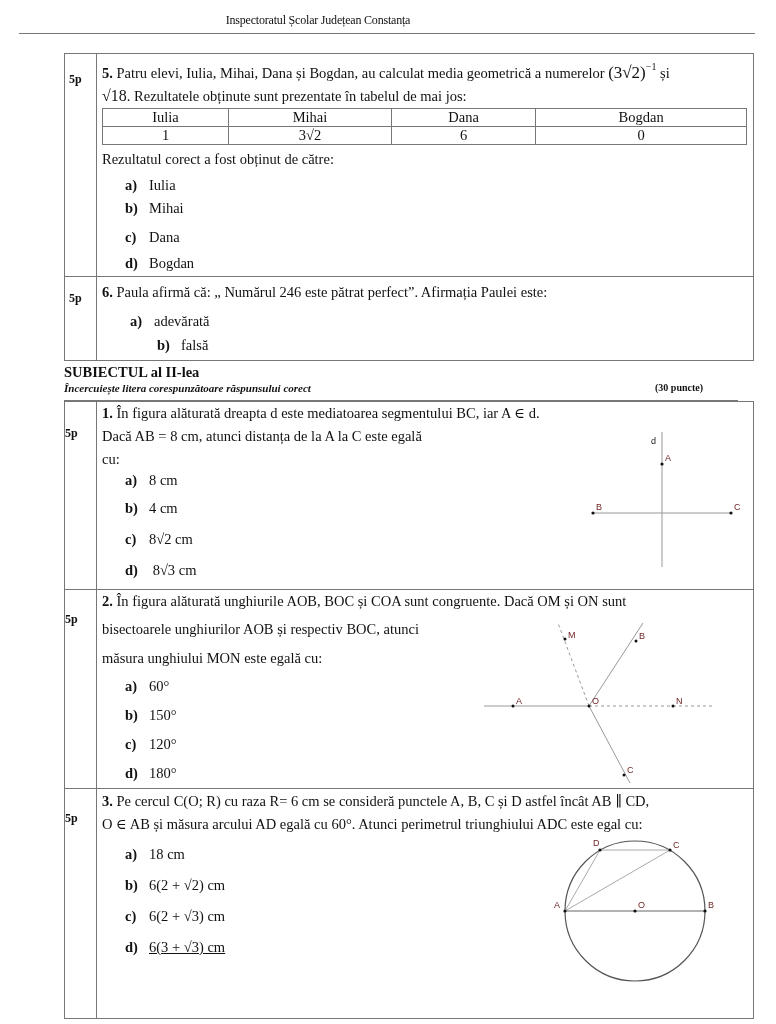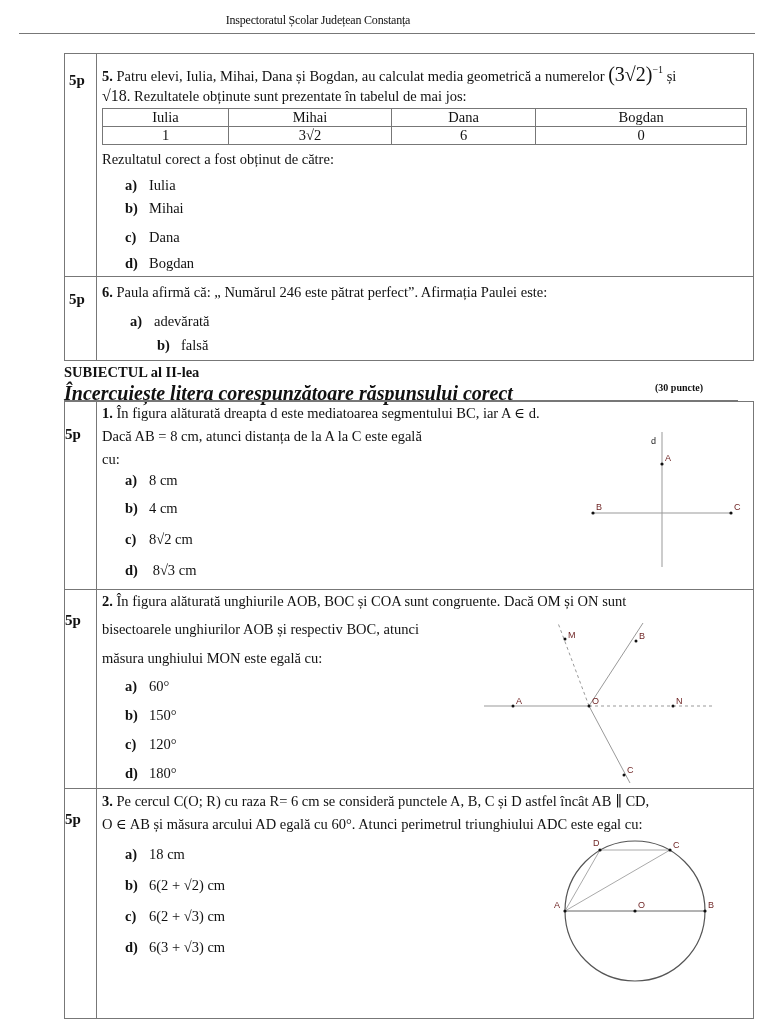--- a/index.html
+++ b/index.html
@@ -4,48 +4,48 @@
 <style>
   html, body { margin:0; padding:0; background:#ffffff; }
   body { width:776px; height:1024px; position:relative; overflow:hidden;
          font-family:"Liberation Serif", "DejaVu Serif", serif; color:#111; }
   .header-title { position:absolute; top:13px; left:0; width:636px; text-align:center;
                   font-size:12px; letter-spacing:-0.2px; }
   .header-rule { position:absolute; top:33px; left:19px; width:736px; height:1px; background:#777; }
 
   .box { position:absolute; border:1px solid #777; box-sizing:border-box; }
   .pts-col { position:absolute; top:0; bottom:0; left:0; width:31px; border-right:1px solid #777; }
-  .pts { position:absolute; left:4px; font-weight:bold; font-size:15px; }
+  .pts { position:absolute; left:4px; font-weight:bold; font-size:12px; }
   .txt { position:absolute; font-size:14.5px; white-space:nowrap; }
   .b { font-weight:bold; }
   .opt { position:absolute; font-size:14.5px; white-space:nowrap; }
   .opt .lbl { font-weight:bold; display:inline-block; width:24px; }
 
   table.res { position:absolute; border-collapse:collapse; font-size:14.5px; }
   table.res td { border:1px solid #777; text-align:center; height:17px; padding:0; line-height:17px; }
 
   .sect1 { position:absolute; left:64px; top:364px; font-weight:bold; font-size:14.5px; }
-  .sect2 { position:absolute; left:64px; top:382px; font-weight:bold; font-style:italic; font-size:20px; }
+  .sect2 { position:absolute; left:64px; top:382px; font-weight:bold; font-style:italic; font-size:11px; }
   .sect2pts { position:absolute; left:655px; top:382px; font-weight:bold; font-size:10px; }
   .sect-rule { position:absolute; left:64px; top:400px; width:674px; height:1px; background:#777; }
 
   svg text { font-family:"Liberation Sans", "DejaVu Sans", sans-serif; font-size:9px; fill:#6b1f1f; }
   .sup { font-size:10px; position:relative; top:-8px; }
 </style>
 </head>
 <body>
 
 <div class="header-title">Inspectoratul Școlar Județean Constanța</div>
 <div class="header-rule"></div>
 
 <div class="box" style="left:64px; top:53px; width:690px; height:224px;">
   <div class="pts-col"></div>
   <div class="pts" style="top:18px;">5p</div>
   <div class="txt" style="left:37px; top:9px;">
-    <span class="b">5.</span><span> Patru elevi, Iulia, Mihai, Dana și Bogdan, au calculat media geometrică a numerelor </span><span style="font-size:20px;">(3√2)</span><span class="sup">−1</span><span> și</span>
+    <span class="b">5.</span><span> Patru elevi, Iulia, Mihai, Dana și Bogdan, au calculat media geometrică a numerelor </span><span style="font-size:17px;">(3√2)</span><span class="sup">−1</span><span> și</span>
   </div>
   <div class="txt" style="left:37px; top:33px;">
     <span style="font-size:16px;">√18</span><span>. Rezultatele obținute sunt prezentate în tabelul de mai jos:</span>
   </div>
   <table class="res" style="left:37px; top:54px; width:645px;">
     <tbody>
         <tr>
       <td>Iulia</td>
       <td>Mihai</td>
       <td>Dana</td>
@@ -134,21 +134,21 @@
 </div>
 
 <div class="box" style="left:64px; top:788px; width:690px; height:231px;">
   <div class="pts-col"></div>
   <div class="pts" style="top:22px; left:0px;">5p</div>
   <div class="txt" style="left:37px; top:4px;"><span class="b">3.</span><span>  Pe cercul C(O; R) cu raza R= 6 cm se consideră punctele A, B, C și D astfel încât AB ∥ CD,</span></div>
   <div class="txt" style="left:37px; top:27px;">O ∈ AB și măsura arcului AD egală cu 60°. Atunci perimetrul triunghiului ADC este egal cu:</div>
   <div class="opt" style="left:60px; top:57px;"><span class="lbl">a)</span><span>18 cm</span></div>
   <div class="opt" style="left:60px; top:88px;"><span class="lbl">b)</span><span>6(2 + √2) cm</span></div>
   <div class="opt" style="left:60px; top:119px;"><span class="lbl">c)</span><span>6(2 + √3) cm</span></div>
-  <div class="opt" style="left:60px; top:150px;"><span class="lbl">d)</span><span>6(3 + √3) cm</span></div>
+  <div class="opt" style="left:60px; top:150px;text-decoration:underline;"><span class="lbl">d)</span><span>6(3 + √3) cm</span></div>
   <svg style="position:absolute; left:480px; top:45px;" width="180" height="180">
     <circle cx="90" cy="77" r="70" fill="none" stroke="#555" stroke-width="1.2"></circle>
     <line x1="20" y1="77" x2="160" y2="77" stroke="#666" stroke-width="1"></line>
     <line x1="55" y1="16" x2="125" y2="16" stroke="#aaa" stroke-width="1"></line>
     <line x1="20" y1="77" x2="55" y2="16" stroke="#aaa" stroke-width="1"></line>
     <line x1="20" y1="77" x2="125" y2="16" stroke="#aaa" stroke-width="1"></line>
     <circle cx="20" cy="77" r="1.6" fill="#111"></circle>
     <circle cx="90" cy="77" r="1.6" fill="#111"></circle>
     <circle cx="160" cy="77" r="1.6" fill="#111"></circle>
     <circle cx="55" cy="16" r="1.6" fill="#111"></circle>

